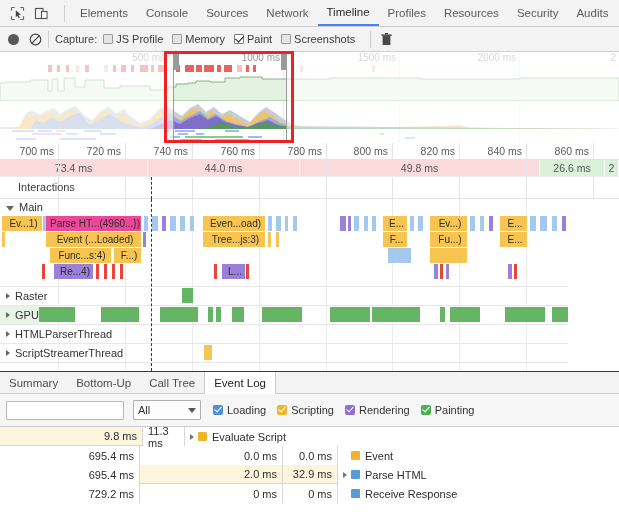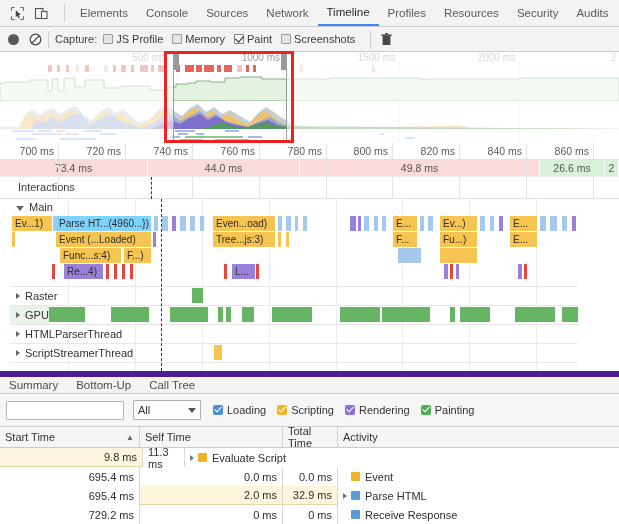--- a/index.html
+++ b/index.html
@@ -101,21 +101,21 @@
 
   
   .interactions{
     position:absolute;left:0;top:177px;width:619px;height:22px;
     border-bottom:1px solid #e2e2e2;box-sizing:border-box;background:#fff;
   }
   .int-label{position:absolute;left:18px;top:4px;font-size:11px;color:#3c3c3c;}
 
   
   .flame-wrap{
-    position:absolute;left:10px;top:199px;width:568px;height:172px;overflow:hidden;background:#fff;
+    position:absolute;left:0;top:199px;width:568px;height:172px;overflow:hidden;background:#fff;text-align:center;
   }
   .grid-v{position:absolute;top:0;width:1px;height:172px;background:#ececec;}
   .group-header{
     position:absolute;left:0;height:16px;display:flex;align-items:center;
     font-size:11px;color:#333;padding-left:6px;box-sizing:border-box;z-index:6;
   }
   .tri{
     width:0;height:0;border-left:4.5px solid #666;border-top:3.5px solid transparent;
     border-bottom:3.5px solid transparent;margin-right:5px;
   }
@@ -125,37 +125,37 @@
   }
   .row-line{position:absolute;left:0;width:619px;height:1px;background:#e8e8e8;}
   .ev{
     position:absolute;height:15px;box-sizing:border-box;
     font-size:10px;line-height:15px;color:#2e2e2e;
     overflow:hidden;white-space:nowrap;padding-left:3px;
     border-right:1px solid #fff;
   }
   .ev.scripting{background:#f5c451;}
   .ev.loading{background:#a5c8ef;}
-  .ev.loading-dark{background:#7dd3fc;}
+  .ev.loading-dark{background:#ec4899;}
   .ev.rendering{background:#9a80d8;}
   .ev.painting{background:#69b469;}
   .ev.red{background:#e8463c;}
   .gpu-bar{position:absolute;height:15px;background:#65b565;}
   .track-label{
     position:absolute;left:0;height:18px;display:flex;align-items:center;
     font-size:11px;color:#333;padding-left:6px;box-sizing:border-box;z-index:7;
     background:rgba(255,255,255,0.0);
   }
   .track-label.chip{background:#e8f4e8;}
   .cursor-line{position:absolute;top:0;width:1px;height:172px;border-left:1px dashed #2b2b8f;z-index:20;}
 
   
   .drawer-tabs{
     position:absolute;left:0;top:371px;width:619px;height:23px;
-    background:#f3f3f3;border-top:6px solid #4c1d95;border-bottom:1px solid #cdcdcd;
+    background:#f3f3f3;border-top:1px solid #4c1d95;border-bottom:1px solid #cdcdcd;
     display:flex;align-items:stretch;box-sizing:border-box;
   }
   .dtab{
     padding:0 9px;display:flex;align-items:center;font-size:11.5px;color:#4d4d4d;
     box-sizing:border-box;white-space:nowrap;
   }
   .dtab.active{background:#fff;border-left:1px solid #c8c8c8;border-right:1px solid #c8c8c8;color:#222;margin-bottom:-1px;padding-bottom:1px;}
 
   
   .filter-bar{
@@ -579,20 +579,23 @@
   <div class="drawer-tabs">
     <div class="dtab">
         <span>Summary</span>
       </div>
     <div class="dtab">
         <span>Bottom-Up</span>
       </div>
     <div class="dtab">
         <span>Call Tree</span>
       </div>
+    <div class="dtab active">
+        <span>Event Log</span>
+      </div>
   </div>
 
   <div class="filter-bar">
     <input class="fld" type="text" value="" placeholder="" style="">
     <div class="sel">
       <span>All</span>
       <span class="caret"></span>
     </div>
     <div class="legend">
       <label class="lg">
@@ -608,35 +611,20 @@
         <span>Rendering</span>
       </label>
       <label class="lg">
         <span class="lgbox" style="background:#4caf50"></span>
         <span>Painting</span>
       </label>
     </div>
   </div>
 
   <div class="tbl">
-    <div class="thead">
-      <div class="th" style="width:140px">
-        <span>Start Time</span>
-        <span class="sortarrow">▲</span>
-      </div>
-      <div class="th" style="width:143px">
-        <span>Self Time</span>
-      </div>
-      <div class="th" style="width:55px">
-        <span>Total Time</span>
-      </div>
-      <div class="th" style="width:281px;border-right:none">
-        <span>Activity</span>
-      </div>
-    </div>
 
     <div class="trow">
       <div class="td num hl" style="width:143px">9.8 ms</div>
       <div class="td num" style="width:42px">11.3 ms</div>
       <div class="td act" style="width:281px">
         <span class="rowtri"></span>
         <span class="swatch" style="background:#f0b429"></span>
         <span>Evaluate Script</span>
       </div>
     </div>

